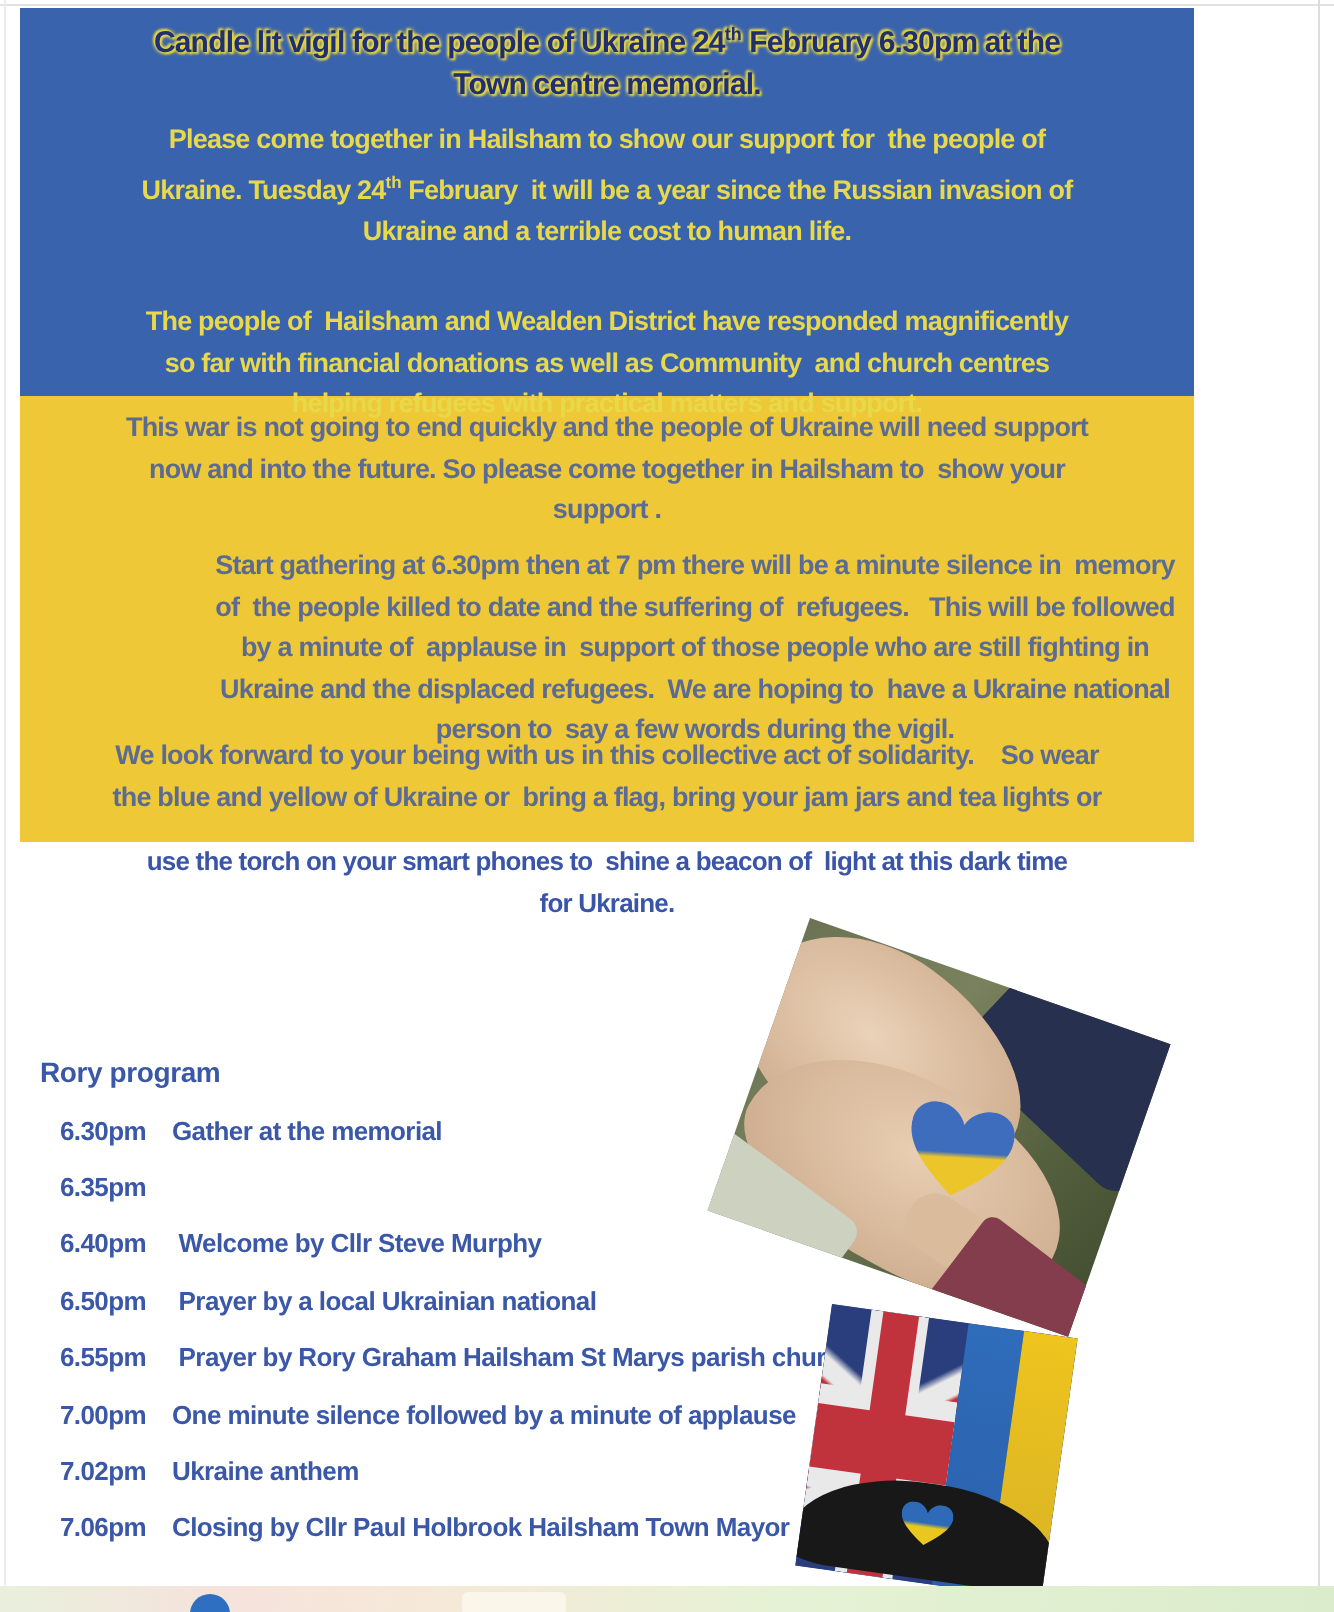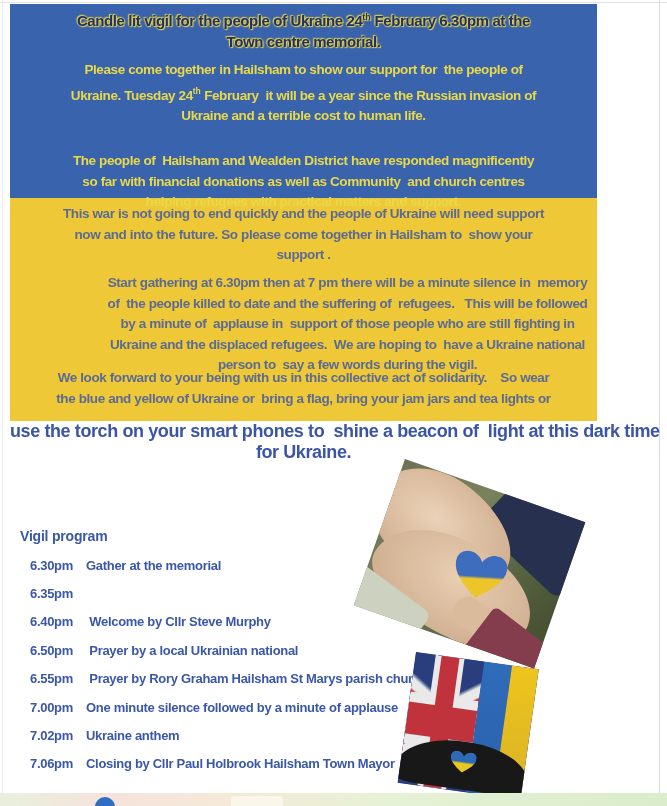--- a/index.html
+++ b/index.html
@@ -18,21 +18,21 @@
   
   .para{position:absolute;left:10px;width:587px;text-align:center;white-space:pre;letter-spacing:-0.4px;}
   .flyer-title{top:7px;font-size:15px;line-height:21px;color:#1f2f72;
     text-shadow:0 0 2px #e8d94a,0 0 2px #e8d94a,1px 1px 1px #d9ca3e,-1px -1px 1px #d9ca3e;}
   .flyer-title sup{font-size:9px;vertical-align:super;letter-spacing:0;}
   .blue-para{font-size:13.5px;line-height:20.5px;color:#E8D94A;}
   .blue-para sup{font-size:8.5px;vertical-align:super;letter-spacing:0;}
   .p1{top:60px;} .p2{top:131px;margin-top:20px;}
   .yellow-para{font-size:13.5px;line-height:20.5px;color:#5C6B94;}
   .p3{top:204px;} .p4{top:273px;margin-left:44px;} .p5a{top:368px;}
-  .white-para{top:421px;font-size:18px;line-height:20.5px;color:#3A55A8;}
+  .white-para{top:421px;font-size:13px;line-height:20.5px;color:#3A55A8;}
 
   
   .program-heading{position:absolute;left:20px;top:528px;font-size:14px;color:#3A57A8;letter-spacing:-0.2px;}
   .program-list{position:absolute;left:30px;top:551px;width:420px;}
   .prog-row{height:28.4px;font-size:13px;color:#3A57A8;letter-spacing:-0.3px;white-space:pre;display:flex;align-items:center;}
   .prog-time{display:inline-block;min-width:56px;}
 
   
   .photo1{position:absolute;left:405px;top:459px;width:191px;height:155px;
     transform:rotate(19.3deg);transform-origin:top left;overflow:hidden;
@@ -110,21 +110,21 @@
   <div class="para yellow-para p4">Start gathering at 6.30pm then at 7 pm there will be a minute silence in  memory
 of  the people killed to date and the suffering of  refugees.   This will be followed
 by a minute of  applause in  support of those people who are still fighting in
 Ukraine and the displaced refugees.  We are hoping to  have a Ukraine national
 person to  say a few words during the vigil.</div>
   <div class="para yellow-para p5a">We look forward to your being with us in this collective act of solidarity.    So wear
 the blue and yellow of Ukraine or  bring a flag, bring your jam jars and tea lights or</div>
   <div class="para white-para">use the torch on your smart phones to  shine a beacon of  light at this dark time
 for Ukraine.</div>
 
-  <div class="program-heading">Vigil program</div>
+  <div class="program-heading">Rory program</div>
 
   <div class="program-list">
     <div class="prog-row"><span class="prog-time">6.30pm</span><span>Gather at the memorial</span></div>
     <div class="prog-row"><span class="prog-time">6.35pm</span></div>
     <div class="prog-row"><span class="prog-time">6.40pm</span><span> Welcome by Cllr Steve Murphy</span></div>
     <div class="prog-row"><span class="prog-time">6.50pm</span><span> Prayer by a local Ukrainian national</span></div>
     <div class="prog-row"><span class="prog-time">6.55pm</span><span> Prayer by Rory Graham Hailsham St Marys parish church</span></div>
     <div class="prog-row"><span class="prog-time">7.00pm</span><span>One minute silence followed by a minute of applause</span></div>
     <div class="prog-row"><span class="prog-time">7.02pm</span><span>Ukraine anthem</span></div>
     <div class="prog-row"><span class="prog-time">7.06pm</span><span>Closing by Cllr Paul Holbrook Hailsham Town Mayor</span></div>

